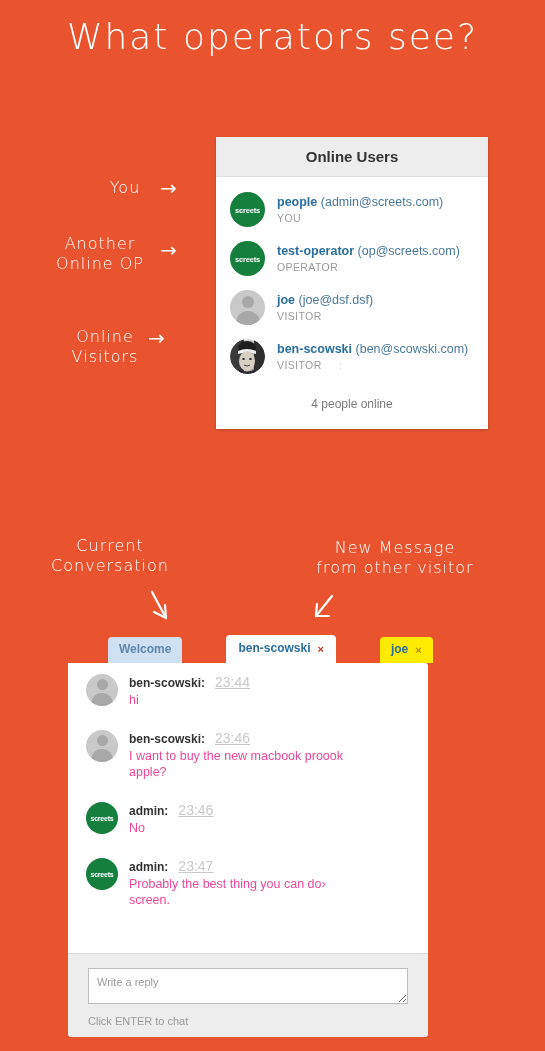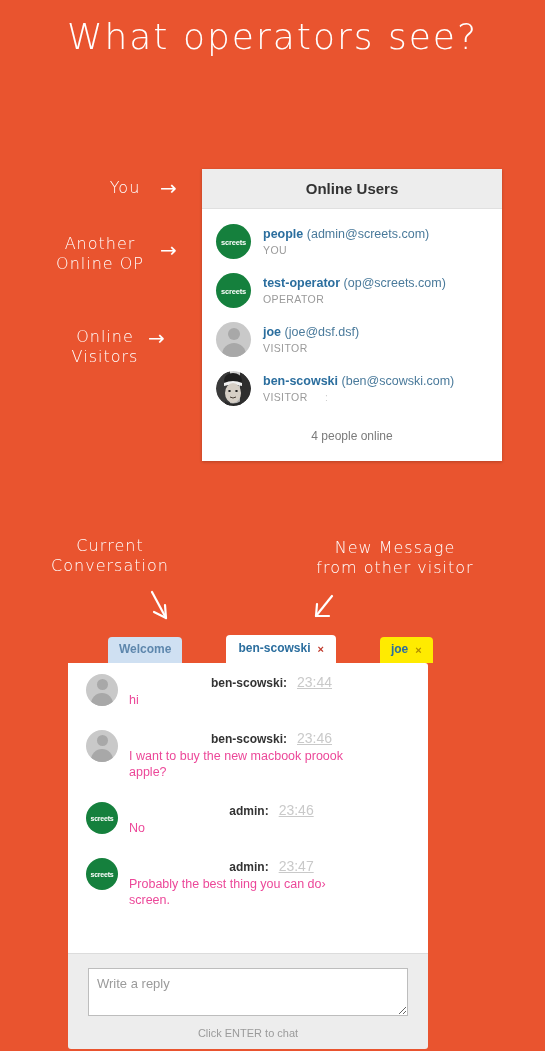--- a/index.html
+++ b/index.html
@@ -54,26 +54,25 @@
   #arrow-another-op { top: 240px; left: 160px; font-size: 20px; }
   #arrow-visitors   { top: 328px; left: 148px; font-size: 20px; }
 
   .arrow-svg { position: absolute; }
   #arrow-current-conv { top: 588px; left: 148px; }
   #arrow-new-message  { top: 592px; left: 310px; }
 
   
   #online-users-panel {
     position: absolute;
-    left: 202px;
+    left: 216px;
     top: 137px;
-    width: 300px;
+    width: 272px;
     background: #ffffff;
     box-shadow: 0 1px 3px rgba(0,0,0,.22);
-    margin-top: 32px;
   }
   #online-users-header {
     background: #ededed;
     border-bottom: 1px solid #e0e0e0;
     text-align: center;
     font-size: 15px;
     font-weight: bold;
     color: #333333;
     padding: 11px 0 11px 0;
   }
@@ -227,21 +226,21 @@
     top: 19px; width: 22px; height: 19px; margin-left: -11px;
     border-radius: 11px 11px 0 0;
   }
   .msg-avatar.avatar-screets .av-text { font-size: 7px; }
   .msg-main {
     flex: 1 1 auto;
     min-width: 0;
   }
   .msg-top {
     display: flex;
-    justify-content: center;
+    justify-content: flex-start;
     align-items: baseline;
   }
   .msg-author {
     font-size: 12px;
     font-weight: bold;
     color: #333333;
   }
   .msg-time {
     font-size: 14px;
     color: #c9c9c9;
@@ -265,33 +264,33 @@
   
   #chat-footer {
     background: #ededed;
     border-top: 1px solid #dcdcdc;
     padding: 14px 20px 10px 20px;
     border-radius: 0 0 3px 3px;
   }
   #reply-input {
     width: 100%;
     box-sizing: border-box;
-    height: 48px;
+    height: 36px;
     border: 1px solid #bdbdbd;
     background: #ffffff;
     font-family: "Liberation Sans", sans-serif;
-    font-size: 13px;
+    font-size: 11px;
     color: #333333;
     padding: 7px 8px;
     resize: vertical;
     outline: none;
   }
   #reply-input::placeholder { color: #9b9b9b; }
   #reply-hint {
-    text-align: center;
+    text-align: left;
     font-size: 11px;
     color: #9b9b9b;
     padding-top: 7px;
   }
 </style>
 </head>
 <body>
 
 <div class="handwritten" id="page-title">What operators see?</div>
 

